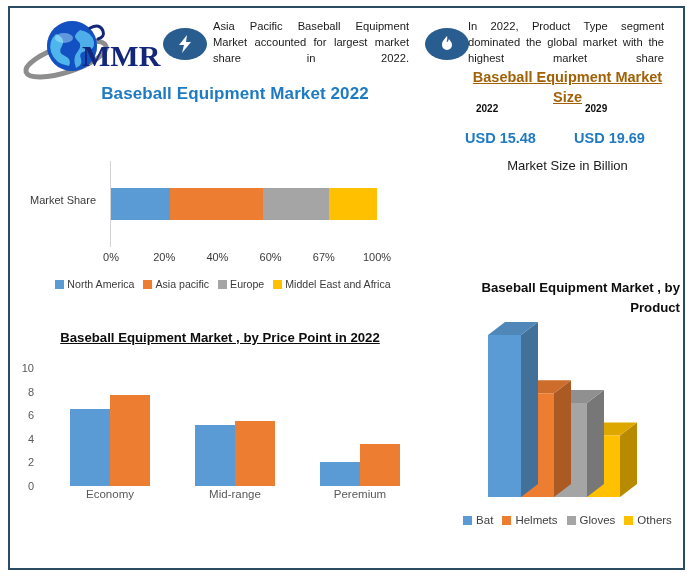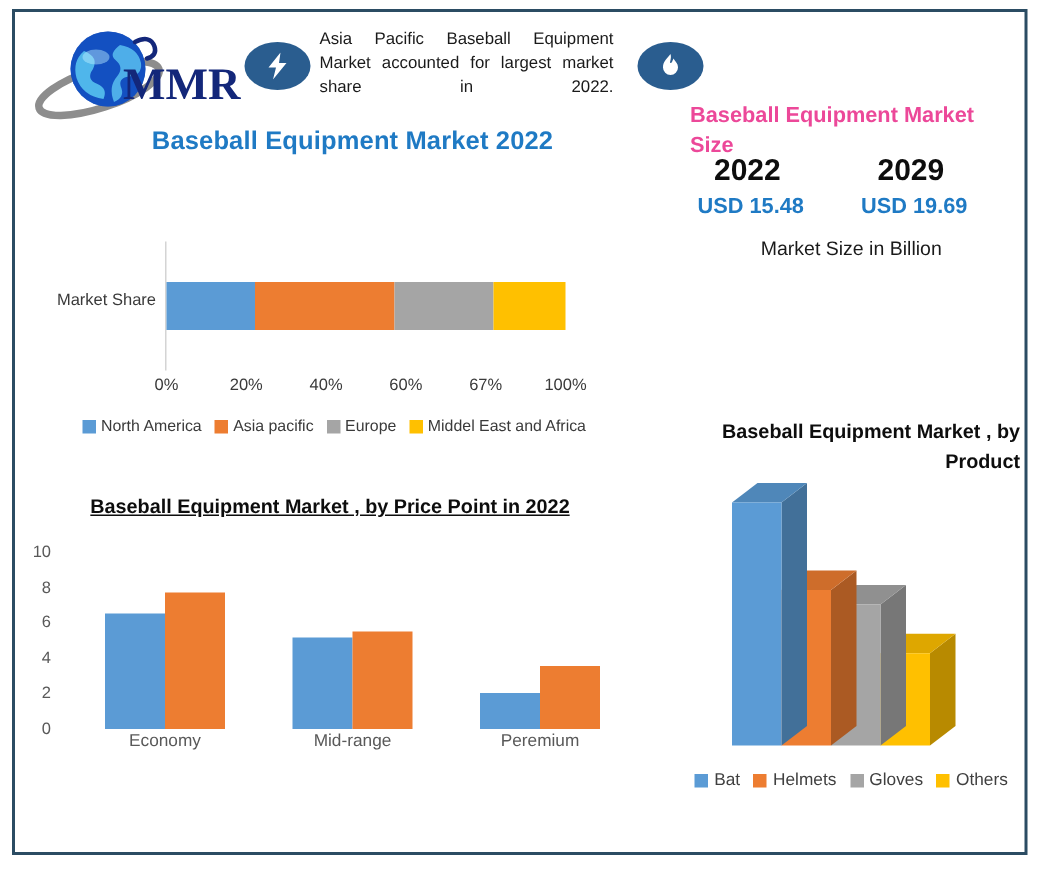--- a/index.html
+++ b/index.html
@@ -52,26 +52,27 @@
   .main-title{
     position:absolute;left:60px;top:84px;width:350px;
     text-align:center;
     font-size:17px;font-weight:bold;color:#1f7ac4;
     letter-spacing:.1px;
   }
 
   
   .ms-title{
     position:absolute;left:460px;top:68px;width:215px;
-    text-align:left;font-size:14.5px;font-weight:bold;color:#ec4899;
+    text-align:center;font-size:14.5px;font-weight:bold;color:#a16207;
     line-height:1.35;
+    text-decoration:underline;
   }
   .ms-years{position:absolute;left:460px;top:103px;width:215px;height:20px;}
   .ms-years span{
-    position:absolute;top:0;font-size:20px;font-weight:bold;color:#0d0d0d;
+    position:absolute;top:0;font-size:10px;font-weight:bold;color:#0d0d0d;
   }
   .ms-years .y1{left:16px;}
   .ms-years .y2{left:125px;}
 
   .ms-vals{position:absolute;left:460px;top:130px;width:215px;height:22px;}
   .ms-vals span{
     position:absolute;top:0;font-size:14.5px;font-weight:bold;color:#1f7ac4;
   }
   .ms-vals .v1{left:5px;}
   .ms-vals .v2{left:114px;}
@@ -82,21 +83,21 @@
   }
 
   
   .region-title{
     position:absolute;left:55px;top:118px;width:345px;
     text-align:center;font-size:13.5px;font-weight:bold;color:#0d0d0d;
     line-height:1.45;
   }
   .region-ylabel{
     position:absolute;left:22px;top:194px;width:82px;
-    text-align:right;font-size:11px;color:#3a3a3a;
+    text-align:center;font-size:11px;color:#3a3a3a;
   }
   .region-plot{
     position:absolute;left:111px;top:161px;width:266px;height:86px;
   }
   .region-axisline{
     position:absolute;left:110px;top:161px;width:1px;height:86px;
     background:#d4d4d4;
   }
   .stack{
     position:absolute;left:0;top:27px;height:32px;width:266px;
@@ -198,20 +199,21 @@
 
   <div class="badge b2">
     <span>
       <svg width="14" height="17" viewBox="0 0 14 17">
         <path d="M7 0 C4 4 2 5 2 9 a5 5 0 0 0 10 0 c0 -3 -2 -4 -3 -6 c-1 2 -1 3 -2 3 C6 6 8 3 7 0z" fill="#ffffff"></path>
       </svg>
     </span>
   </div>
 
   <div class="hdr-note n1">Asia Pacific Baseball Equipment Market accounted for largest market share in 2022.</div>
+  <div class="hdr-note n2">In 2022, Product Type segment dominated the global market with the highest market share</div>
 
   <div class="main-title">Baseball Equipment Market 2022</div>
 
   <div class="ms-title">Baseball Equipment Market Size</div>
   <div class="ms-years">
     <span class="y1">2022</span>
     <span class="y2">2029</span>
   </div>
   <div class="ms-vals">
     <span class="v1">USD 15.48</span>

